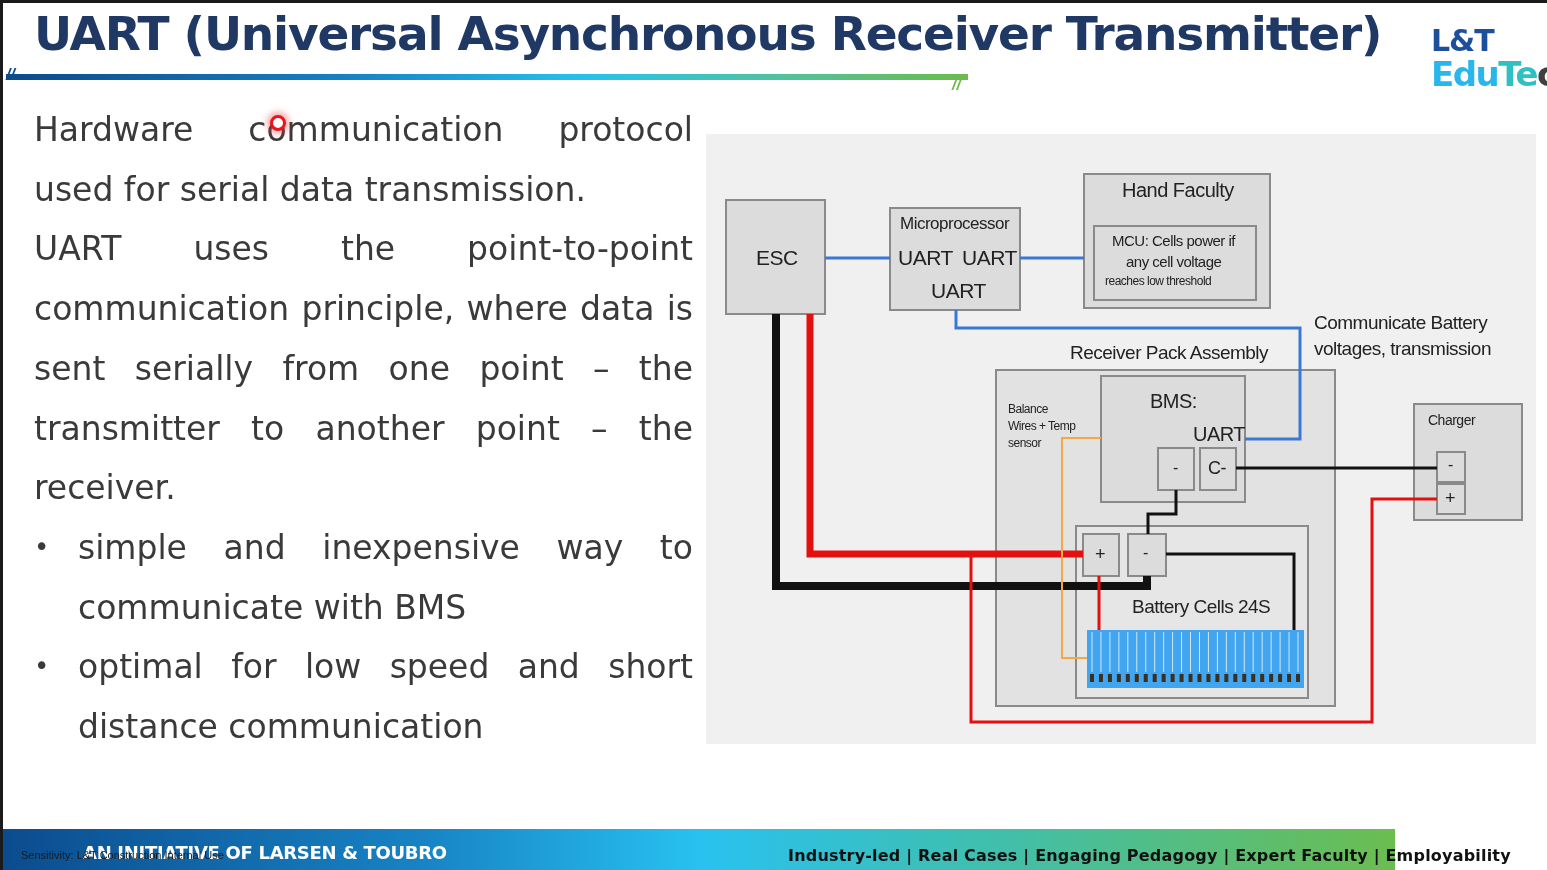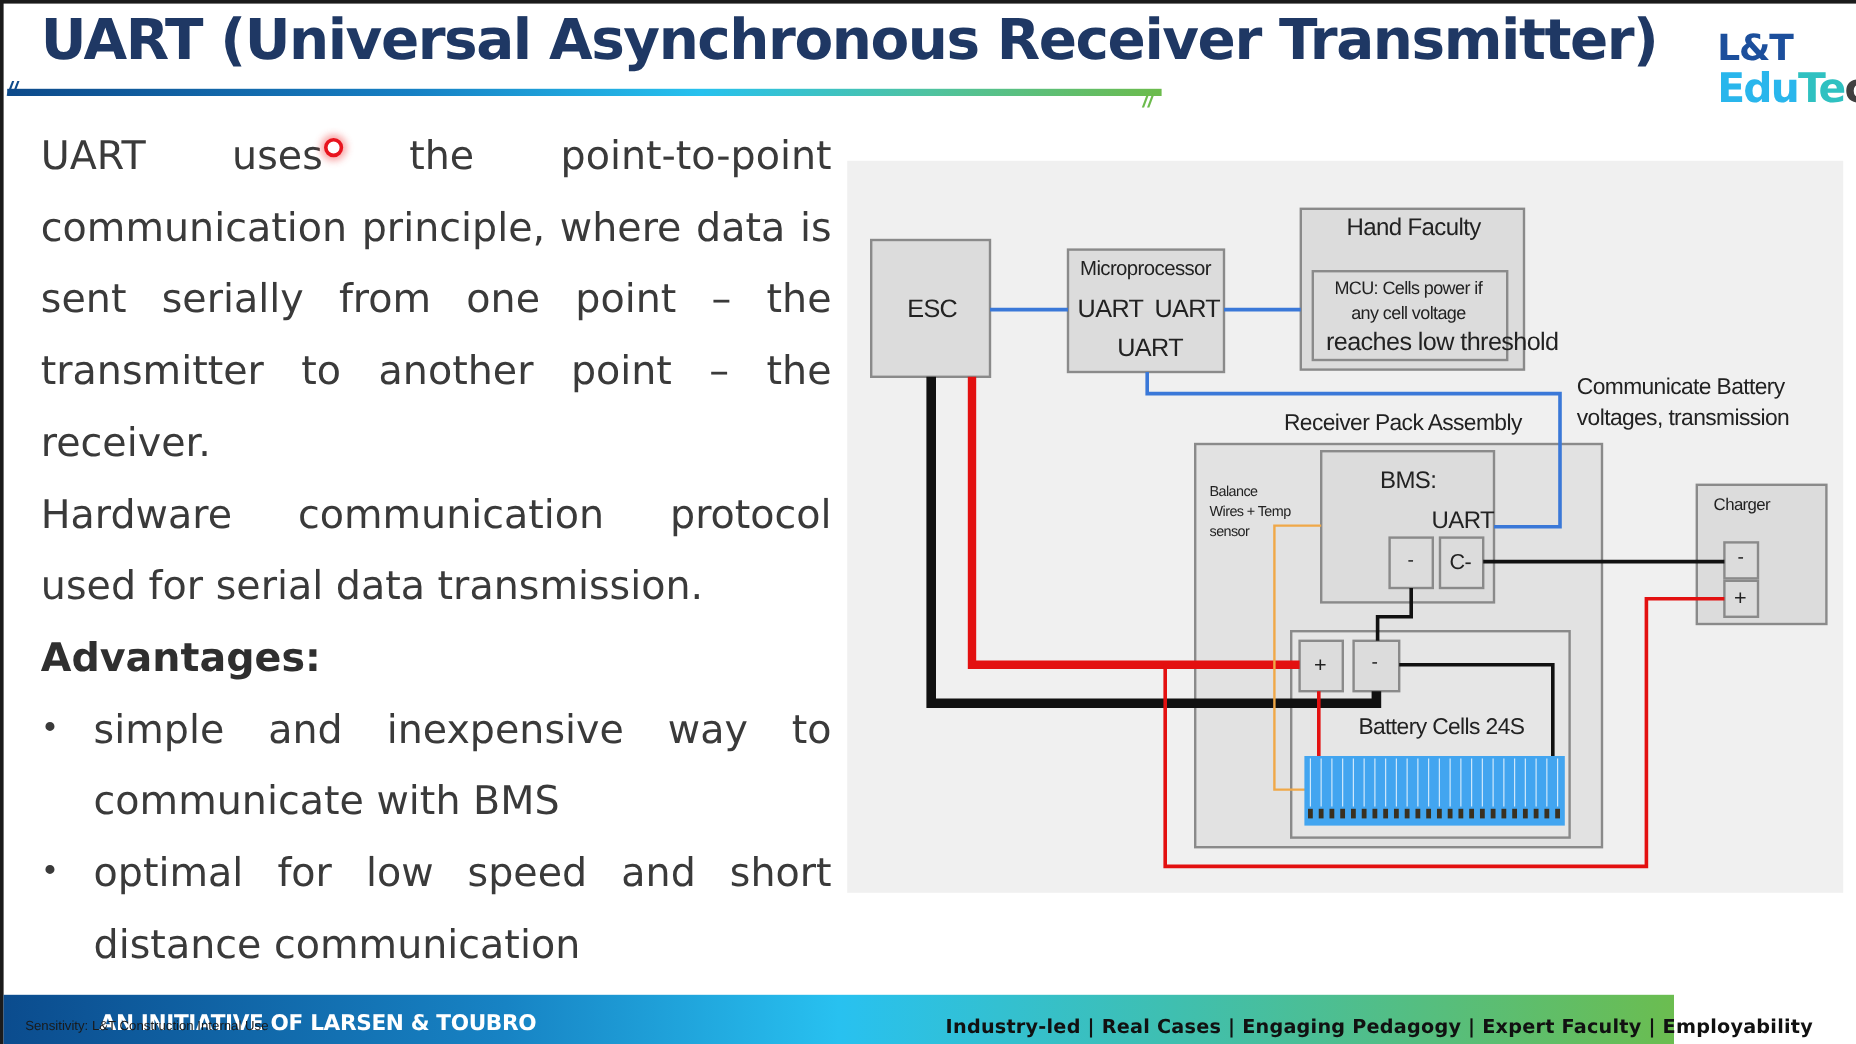--- a/index.html
+++ b/index.html
@@ -41,23 +41,22 @@
 <div class="title-tick-l">//</div>
 <div class="title-line"></div>
 <div class="title-tick-r">//</div>
 
 <div class="logo">
   <div class="logo-lt">L&amp;T</div>
   <div class="logo-edu"><span class="e1">Edu</span><span class="e2">Te</span><span class="e3">ch</span></div>
 </div>
 
 <div class="content">
+  <p class="para">Hardware communication protocol used for serial data transmission.</p>
   <p class="para">UART uses the point-to-point communication principle, where data is sent serially from one point – the transmitter to another point – the receiver.</p>
-  <p class="para">Hardware communication protocol used for serial data transmission.</p>
-  <p class="adv">Advantages:</p>
   <ul class="bullets">
     <li><span class="dot">•</span><span>simple and inexpensive way to communicate with BMS</span></li>
     <li><span class="dot">•</span><span>optimal for low speed and short distance communication</span></li>
   </ul>
 </div>
 
 <div class="cursor-dot"></div>
 
 <div class="diagram">
   <svg width="830" height="610">
@@ -154,21 +153,21 @@
   </svg>
 
   <div class="dlabel" style="left:50px;top:112px;font-size:21px;">ESC</div>
   <div class="dlabel" style="left:194px;top:80px;font-size:17px;">Microprocessor</div>
   <div class="dlabel" style="left:192px;top:112px;font-size:21px;">UART</div>
   <div class="dlabel" style="left:256px;top:112px;font-size:21px;">UART</div>
   <div class="dlabel" style="left:225px;top:145px;font-size:21px;">UART</div>
   <div class="dlabel" style="left:416px;top:45px;font-size:20px;">Hand Faculty</div>
   <div class="dlabel" style="left:406px;top:98px;font-size:15px;">MCU: Cells power if</div>
   <div class="dlabel" style="left:420px;top:119px;font-size:15px;">any cell voltage</div>
-  <div class="dlabel" style="left:399px;top:140px;font-size:21px;">reaches low threshold</div>
+  <div class="dlabel" style="left:399px;top:140px;font-size:12px;">reaches low threshold</div>
   <div class="dlabel" style="left:608px;top:178px;font-size:19px;">Communicate Battery</div>
   <div class="dlabel" style="left:608px;top:204px;font-size:19px;">voltages, transmission</div>
   <div class="dlabel" style="left:364px;top:208px;font-size:19px;">Receiver Pack Assembly</div>
   <div class="dlabel" style="left:302px;top:268px;font-size:12px;">Balance</div>
   <div class="dlabel" style="left:302px;top:285px;font-size:12px;">Wires + Temp</div>
   <div class="dlabel" style="left:302px;top:302px;font-size:12px;">sensor</div>
   <div class="dlabel" style="left:444px;top:256px;font-size:20px;">BMS:</div>
   <div class="dlabel" style="left:487px;top:289px;font-size:20px;">UART</div>
   <div class="dlabel" style="left:467px;top:325px;font-size:16px;">-</div>
   <div class="dlabel" style="left:502px;top:324px;font-size:18px;">C-</div>

